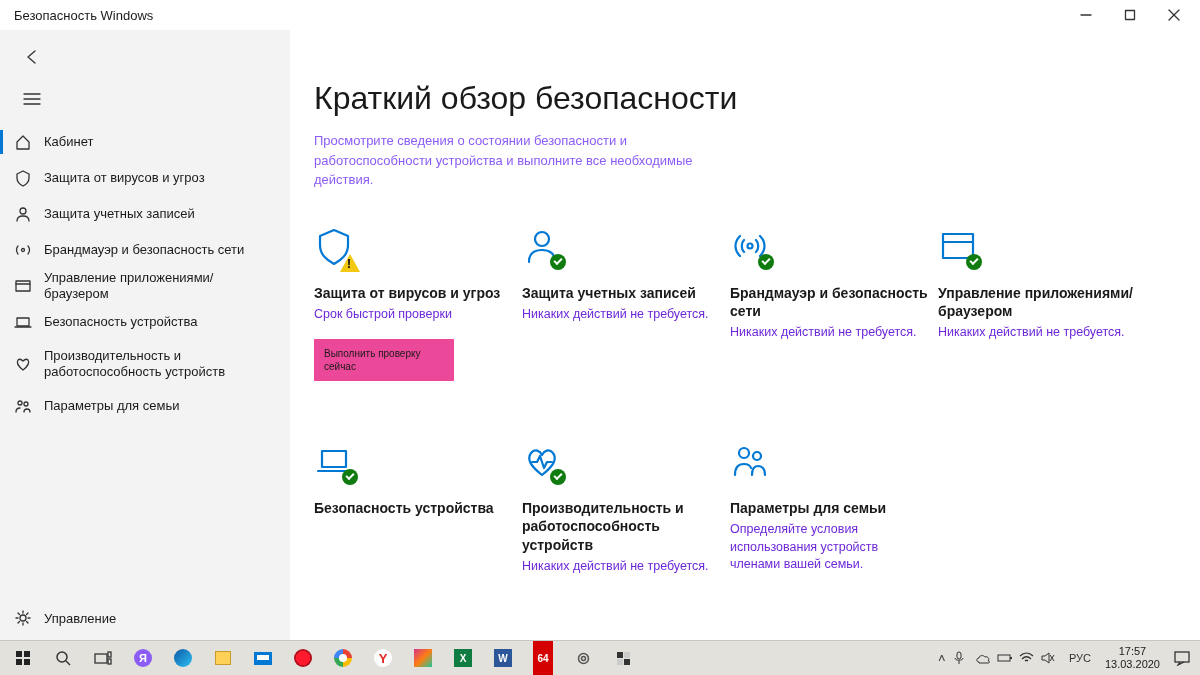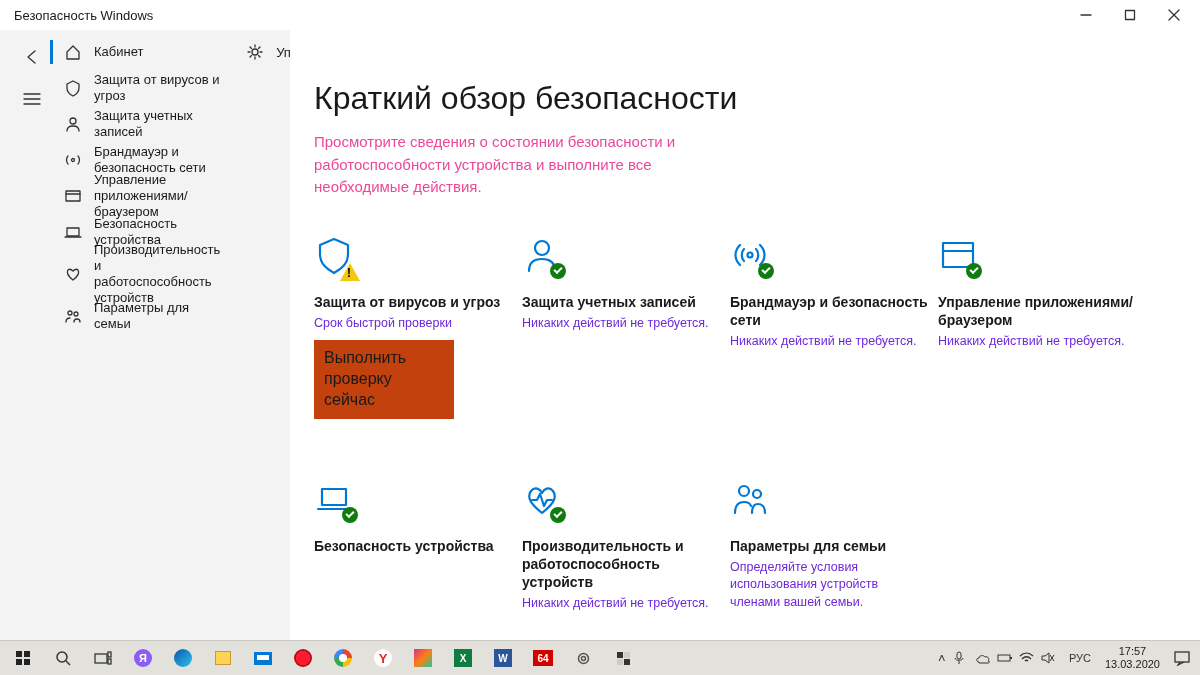--- a/index.html
+++ b/index.html
@@ -32,21 +32,21 @@
   .app-body {
     flex: 1;
     display: flex;
     min-height: 0;
   }
 
   
   .sidebar {
     width: 290px;
     background: #f3f3f3;
-    display: flex; 
+    display: flex; flex-direction: column;
     flex-shrink: 0;
   }
   .sidebar-top { padding: 6px 0 0 0; }
   .sidebar-btn-row { height: 42px; display:flex; align-items:center; padding-left:14px;}
   .back-btn, .menu-btn {
     width: 36px; height: 36px;
     display: flex; align-items: center; justify-content: center;
     color: #555;
   }
   .nav { padding-top: 4px; }
@@ -86,21 +86,21 @@
     flex: 1;
     padding: 50px 0 0 24px;
     overflow: hidden;
     background:#fff;
   }
   .page-title {
     font-size: 32px; font-weight: 400;
     margin-bottom: 14px;
   }
   .page-subtitle {
-    font-size: 15px; color: #ec4899;
+    font-size: 13px; color: #8b5cf6;
     max-width: 430px; line-height: 1.5;
     margin-bottom: 36px;
   }
 
   .cards {
     display: grid;
     grid-template-columns: repeat(4, 208px);
     column-gap: 0;
     row-gap: 60px;
   }
@@ -116,24 +116,24 @@
     font-size: 14px; font-weight: 600;
     margin-bottom: 4px;
     line-height: 1.3;
   }
   .card-status {
     font-size: 12.5px; color: #6d28d9;
     line-height: 1.4;
   }
   .card-btn {
     display: inline-block;
-    background: #c2410c;
+    background: #ec4899;
     padding: 8px 10px;
-    font-size: 16px;
-    margin-top: 8px;
+    font-size: 10px;
+    margin-top: 16px;
     max-width: 140px;
     line-height: 1.3;
   }
 
   
   .badge {
     position: absolute; right: -4px; bottom: -4px;
     width: 16px; height: 16px;
     border-radius: 50%;
   }
@@ -460,21 +460,21 @@
     <div class="tb-item">
         <div style="width:18px;height:18px;background:linear-gradient(135deg,#d63384,#fd7e14,#20c997);"></div>
       </div>
     <div class="tb-item">
         <div style="width:18px;height:18px;background:#107c41;color:#fff;font-size:10px;font-weight:bold;display:flex;align-items:center;justify-content:center;">X</div>
       </div>
     <div class="tb-item">
         <div style="width:18px;height:18px;background:#2b579a;color:#fff;font-size:10px;font-weight:bold;display:flex;align-items:center;justify-content:center;">W</div>
       </div>
     <div class="tb-item">
-        <div style="width:20px;height:16px;background:#d40000;color:#fff;font-size:10px;font-weight:bold;display:flex;align-items:center;justify-content:center;">64</div>
+        <div style="width:20px;height:34px;background:#d40000;color:#fff;font-size:10px;font-weight:bold;display:flex;align-items:center;justify-content:center;">64</div>
       </div>
     <div class="tb-item">
       <svg width="17" height="17">
           <circle cx="8.5" cy="8.5" r="5" fill="none" stroke="#555" stroke-width="1.5"></circle>
           <circle cx="8.5" cy="8.5" r="2" fill="none" stroke="#555" stroke-width="1.5"></circle>
         </svg>
     </div>
     <div class="tb-item">
       <svg width="17" height="17">
           <rect x="2" y="2" width="6" height="6" fill="#333"></rect>

